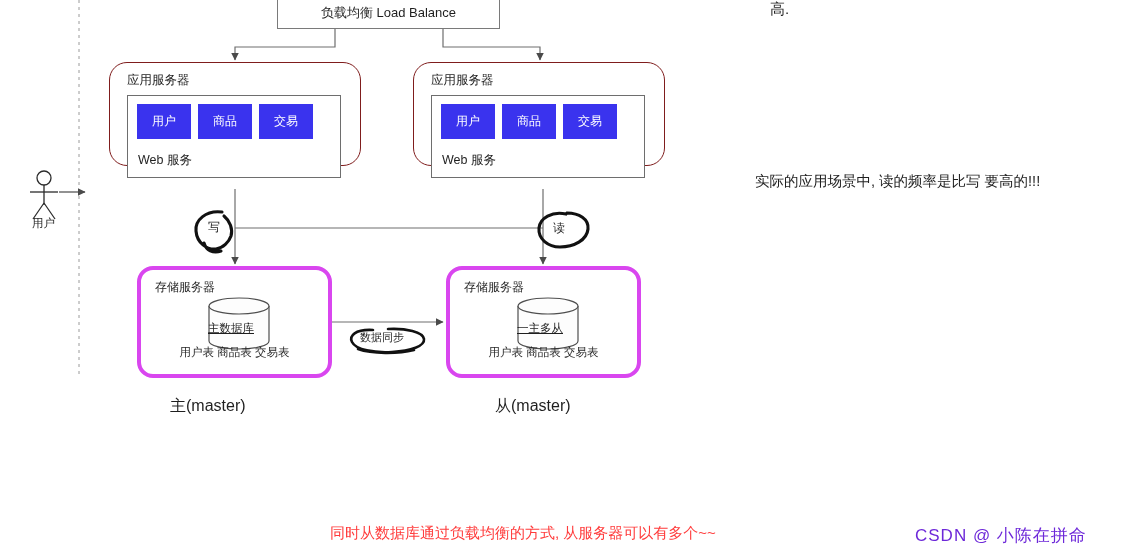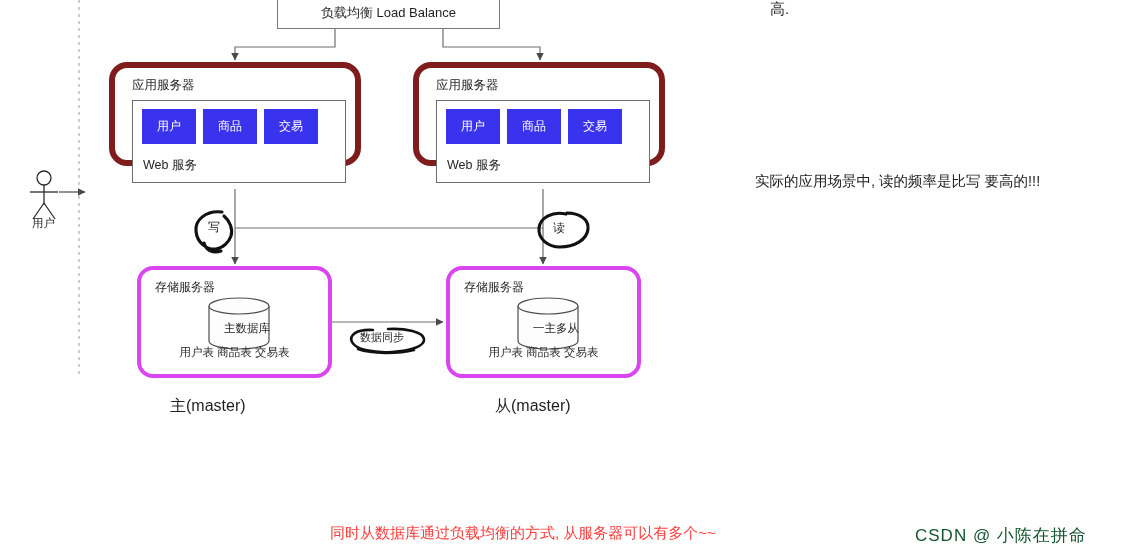--- a/index.html
+++ b/index.html
@@ -19,21 +19,21 @@
   .lb-box{
     left:277px;top:-4px;width:223px;height:33px;
     border:1px solid #7a7a7a;background:#fff;
     display:flex;align-items:center;justify-content:center;
     font-size:13px;color:#1f1f1f;
   }
 
   
   .appsrv{
     width:252px;height:104px;
-    border:6px solid #7f1d1d;border-radius:18px;background:#fff;
+    border:1px solid #7f1d1d;border-radius:18px;background:#fff;
   }
   .appsrv.left{left:109px;top:62px;}
   .appsrv.right{left:413px;top:62px;}
   .appsrv .title{
     position:absolute;left:17px;top:9px;font-size:12.5px;color:#1f1f1f;
   }
   .websrv{
     position:absolute;left:17px;top:32px;width:212px;height:81px;
     border:1px solid #6e6e6e;background:#fff;
   }
@@ -58,22 +58,22 @@
   .storsrv.right{left:446px;top:266px;}
   .storsrv .title{
     position:absolute;left:14px;top:9px;font-size:12px;color:#1f1f1f;
   }
   .tables{
     position:absolute;left:0;right:0;bottom:14px;text-align:center;
     font-size:11.5px;color:#1f1f1f;
   }
   .cyl{position:absolute;left:67px;top:27px;width:62px;height:53px;}
   .cyl .cyl-label{
-    position:absolute;left:0;right:0;top:24px;text-align:right;
-    font-size:11.5px;color:#1f1f1f;
+    position:absolute;left:0;right:0;top:24px;text-align:left;
+    font-size:11.5px;color:#1f1f1f;text-decoration:underline;
   }
 
   
   .txt{position:absolute;white-space:nowrap;}
   .user-label{left:32px;top:216px;font-size:11.5px;color:#1f1f1f;}
   .master-label{left:170px;top:396px;font-size:16px;color:#1f1f1f;}
   .slave-label{left:495px;top:396px;font-size:16px;color:#1f1f1f;}
   .write-label{left:208px;top:219px;font-size:12px;color:#1f1f1f;}
   .read-label{left:553px;top:220px;font-size:12px;color:#1f1f1f;}
   .sync-label{left:360px;top:330px;font-size:11px;color:#1f1f1f;}
@@ -199,14 +199,14 @@
   <div class="txt read-label">读</div>
   <div class="txt sync-label">数据同步</div>
   <div class="txt master-label">主(master)</div>
   <div class="txt slave-label">从(master)</div>
 
   <div class="txt right-note-1">高.</div>
   <div class="txt right-note-2">实际的应用场景中, 读的频率是比写 要高的!!!</div>
 
   <div class="txt red-note-2" style="color: rgb(255, 59, 59);">同时从数据库通过负载均衡的方式, 从服务器可以有多个~~</div>
 
-  <div class="txt watermark" style="color: #14532d; text-align: right;">CSDN @  小陈在拼命</div>
+  <div class="txt watermark" style="color: #6d28d9; text-align: right;">CSDN @  小陈在拼命</div>
 </div>
 
 </body></html>

